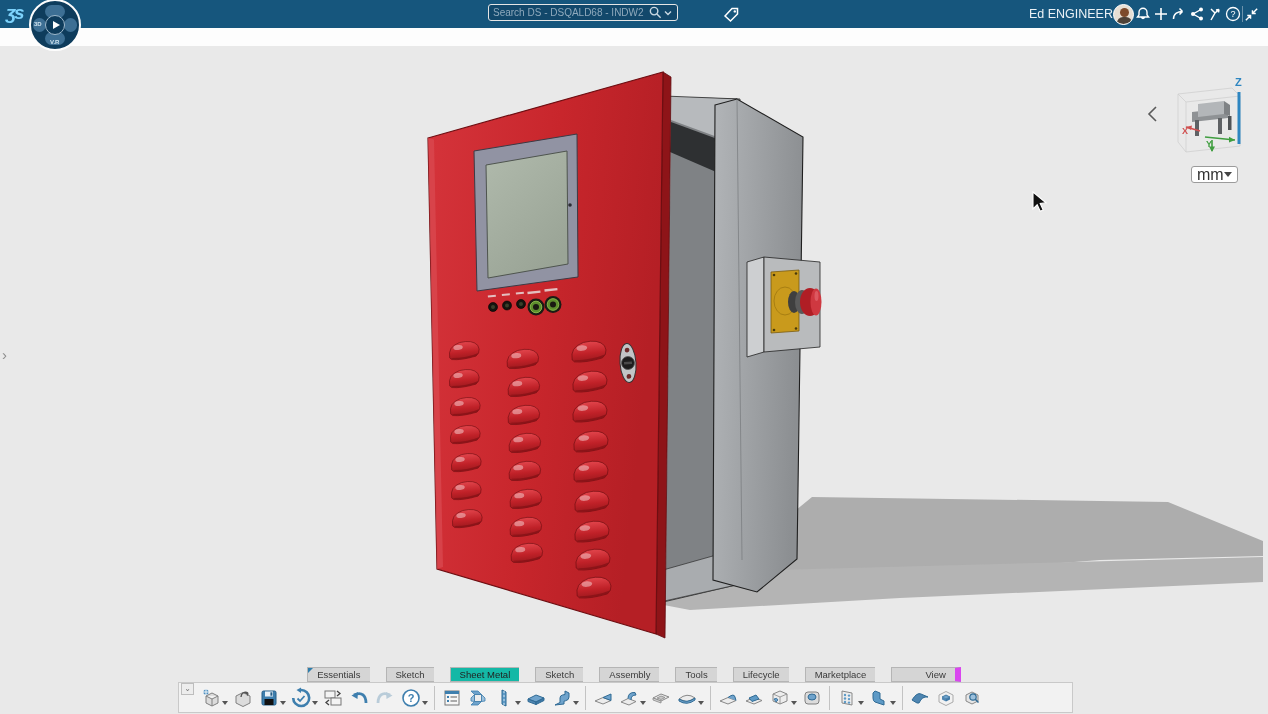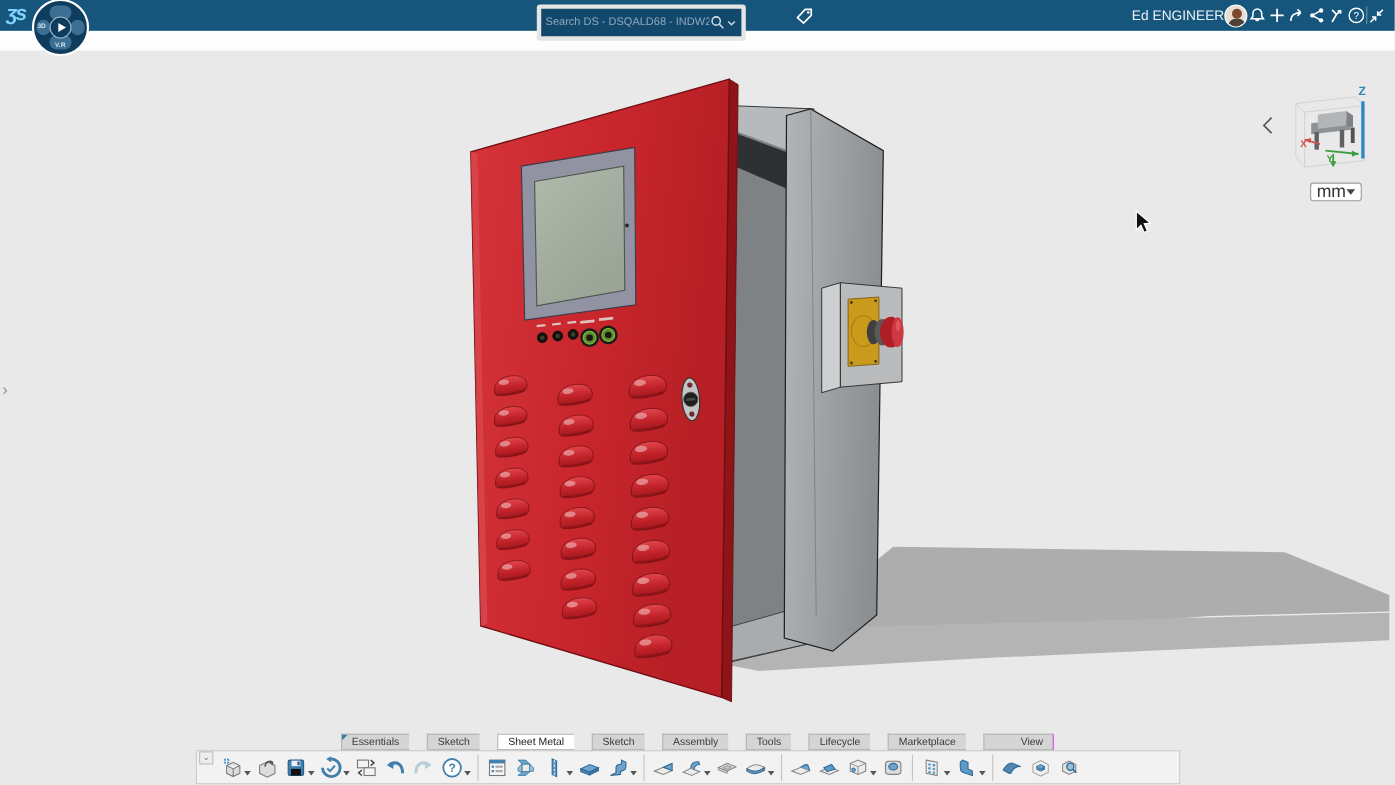--- a/index.html
+++ b/index.html
@@ -24,22 +24,22 @@
   .compass .play { width:0; height:0; border-left:7px solid #fff; border-top:4.5px solid transparent;
                    border-bottom:4.5px solid transparent; margin-left:2px; }
   .compass .t3d { position:absolute; left:3px; top:20px; font-size:6px; font-weight:bold; color:#cfe2ee; }
   .compass .tvr { position:absolute; left:19px; top:38px; font-size:6px; font-weight:bold; color:#cfe2ee; }
   .brandwrap { position:absolute; left:88px; top:0; height:28px; display:flex; align-items:center; gap:8px; }
   .brand { font-weight:bold; font-size:13.5px; letter-spacing:0.2px; }
   .brand-sep { color:#9db8c9; font-weight:300; font-size:14px; }
   .workspace { font-size:13px; color:#E8F0F5; }
   .chev-down { width:0; height:0; border-left:4.5px solid transparent; border-right:4.5px solid transparent;
                border-top:5px solid #fff; margin-left:2px; }
-  .search { position:absolute; left:488px; top:4px; width:190px; height:33px;
-            border:4px solid #e5e5e5; border-radius:3px; background:#12486B;
+  .search { position:absolute; left:488px; top:4px; width:190px; height:17px;
+            border:1px solid #e5e5e5; border-radius:3px; background:#12486B;
             display:flex; align-items:center; padding:0 4px; }
   .search input { flex:1; min-width:0; background:transparent; border:none; outline:none;
                   color:#D7E4ED; font-size:10px; font-family:"Liberation Sans",sans-serif; }
   .search input::placeholder { color:#8FA9BC; }
   .tagicon { position:absolute; left:722px; top:5px; }
   .userwrap { position:absolute; right:8px; top:0; height:28px; display:flex; align-items:center; }
   .username { font-size:12.5px; color:#EAF1F6; }
   .avatar { width:21px; height:21px; border-radius:50%; background:#E7DFD4; overflow:hidden;
             position:relative; border:1px solid #fff; }
   .avatar .head { position:absolute; left:5.5px; top:3px; width:9px; height:9px; border-radius:50%; background:#7D4A2B; }
@@ -55,22 +55,22 @@
            border:1px solid #9B9B9B; border-radius:3px; display:flex; align-items:center;
            padding:0 5px; z-index:10; cursor:pointer; }
   .units span { flex:1; font-size:16px; color:#333; }
   .units .caret { width:0; height:0; border-left:4px solid transparent; border-right:4px solid transparent;
                   border-top:5px solid #444; }
 
   
   .tabs { position:absolute; left:0; top:667px; width:1268px; display:flex; justify-content:center; z-index:20;gap:16px; }
   .tab { height:15px; padding:0 9px; background:#D5D5D5; border:1px solid #B5B5B5; border-right:none;
          font-size:9.5px; color:#3A3A3A; display:flex; align-items:center; position:relative; cursor:pointer; }
-  .tab:last-child { border-right:1px solid #d946ef;padding-left:33px; }
-  .tab.active { background:#ffffff; color:#222; }
+  .tab:last-child { border-right:6px solid #d946ef;padding-left:33px; }
+  .tab.active { background:#14b8a6; color:#222; }
   .tab.flag::before { content:""; position:absolute; left:0; top:0; border-top:5px solid #2D7DAB;
                       border-right:5px solid transparent; }
 
   
   .toolbar { position:absolute; left:178px; top:682px; width:895px; height:31px; background:#F2F2F2;
              border:1px solid #C9C9C9; display:flex; align-items:center; padding:0 2px; z-index:19; }
   .tb-chev { width:13px; height:12px; border:1px solid #BDBDBD; background:#EDEDED; color:#777;
              font-size:8px; line-height:10px; text-align:center; margin-right:4px; align-self:flex-start; cursor:pointer; }
   .tbgroup { display:flex; align-items:center; }
   .tbsep { width:1px; height:24px; background:#C3C3C3; margin:0 4px; }

